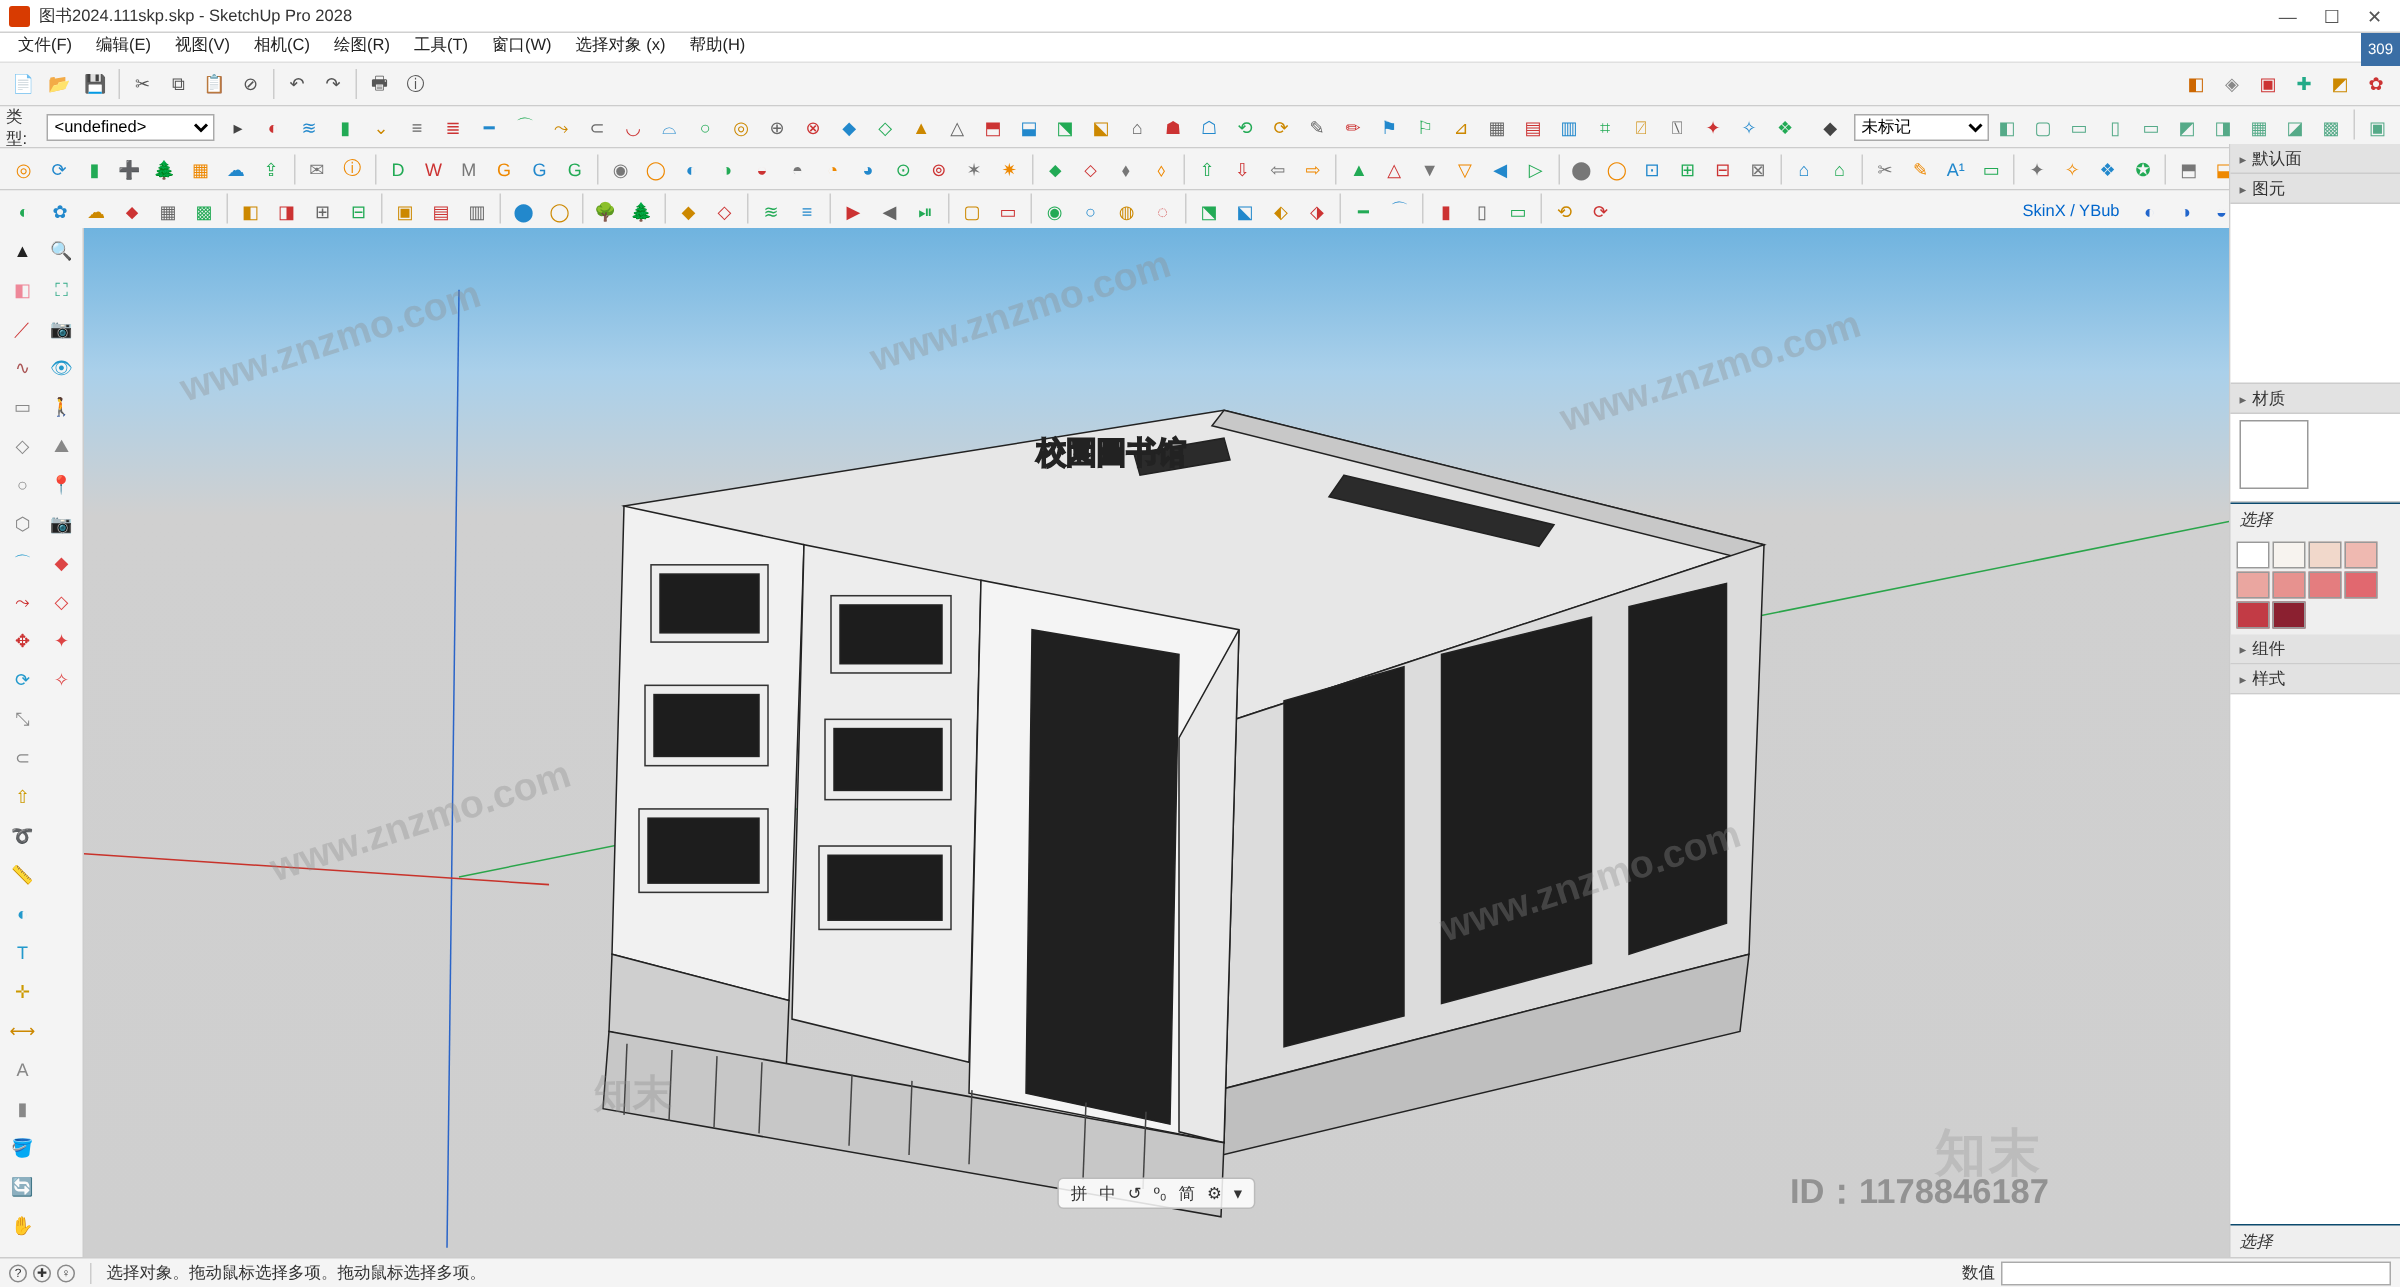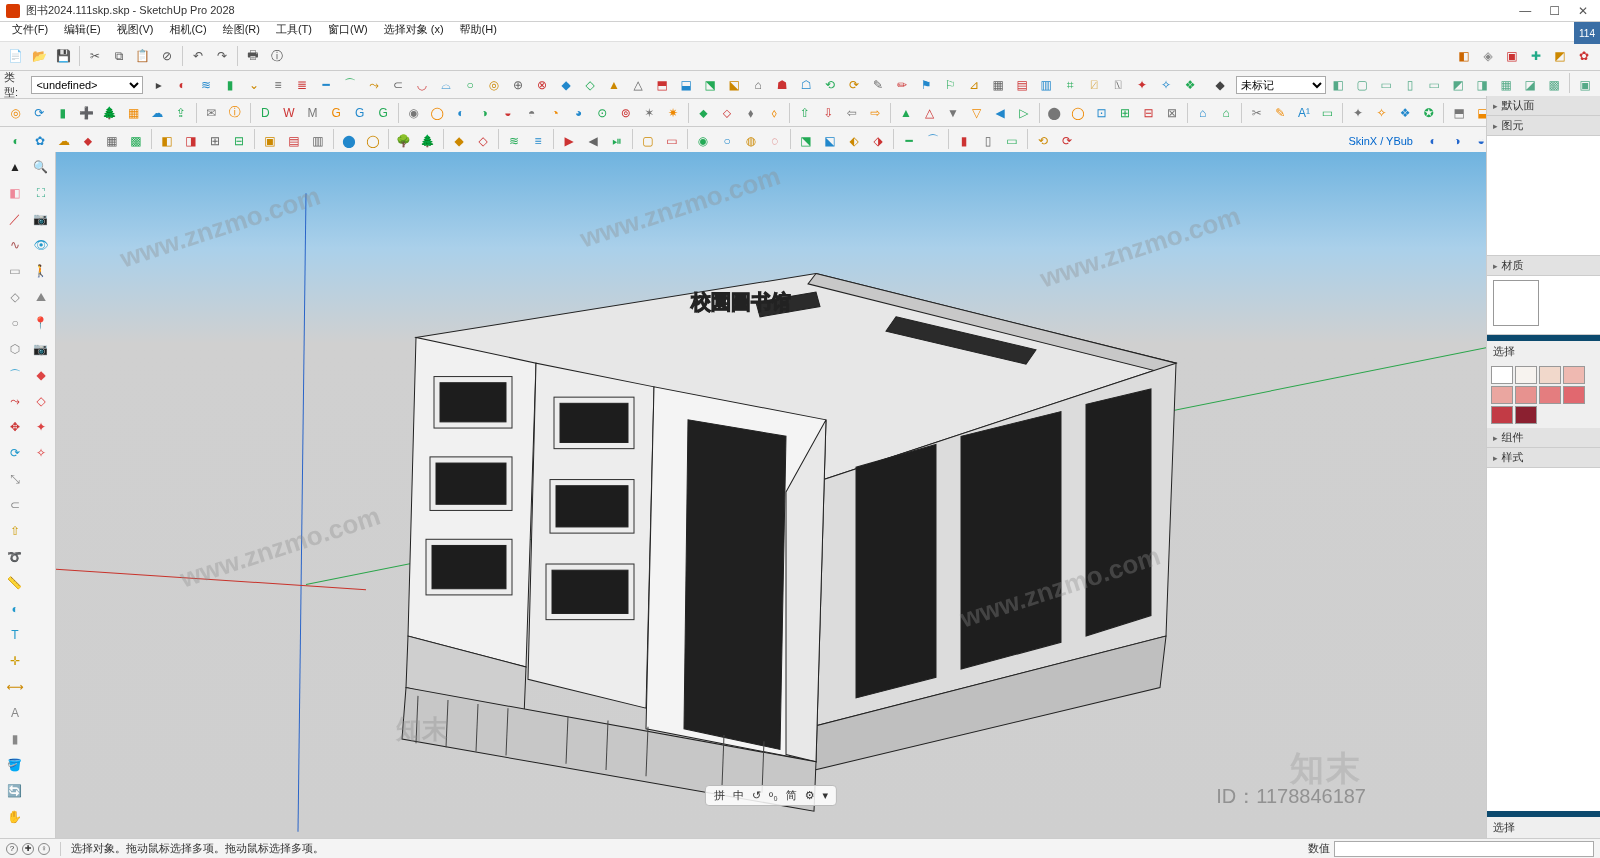--- a/index.html
+++ b/index.html
@@ -31,39 +31,39 @@
 
 .left-tools { position:absolute; left:0; top:152px; width:56px; bottom:20px; background:#f4f4f4; border-right:1px solid #ccc; display:flex; flex-direction:column; flex-wrap:wrap; padding:2px; gap:0; align-content:flex-start;}
 .left-tools .tool-btn { width:24px; height:24px; }
 
 
 .right-tray { position:absolute; right:0; top:96px; width:114px; bottom:20px; background:#efefef; border-left:1px solid #ccc; font-size:11px; color:#333; display:flex; flex-direction:column;}
 .tray-header { background:#e2e2e2; padding:2px 6px; border-bottom:1px solid #ccc; display:flex; align-items:center; gap:4px;}
 .tray-header::before { content:"▸"; font-size:9px; color:#666; }
 .swatches { display:flex; flex-wrap:wrap; padding:4px; gap:2px;}
 .swatch { width:22px; height:18px; border:1px solid #999; }
-.tray-sel { padding:3px 6px; border-top:6px solid #0c4a6e; }
+.tray-sel { padding:3px 6px; border-top:1px solid #0c4a6e;font-style:italic; }
 
 
 .viewport { position:absolute; left:56px; right:114px; top:152px; bottom:20px; background:linear-gradient(to bottom, #6fb3df 0%, #aad0ea 14%, #d0d0d0 28%, #cfcfcf 100%); overflow:hidden;}
 .viewport svg { width:100%; height:100%; display:block;}
 
 
 .statusbar { position:absolute; left:0; right:0; bottom:0; height:20px; background:#f4f4f4; border-top:1px solid #ccc; display:flex; align-items:center; font-size:11px; color:#333; padding:0 6px; gap:10px;}
 .statusbar .vcb { margin-left:auto; display:flex; align-items:center; gap:4px;}
 .vcb input { width:260px; height:16px; font-size:11px; border:1px solid #aaa; background:#fff; padding:0 4px;}
 .status-icons { display:flex; align-items:center; gap:4px;}
 .status-icons .dot { width:12px; height:12px; border:1px solid #888; border-radius:50%; display:inline-flex; align-items:center; justify-content:center; font-size:8px;}
 
 
 .view-controls { position:absolute; bottom:32px; left:50%; transform:translateX(-50%); background:rgba(255,255,255,0.85); border:1px solid #bbb; border-radius:4px; padding:2px 8px; font-size:11px; color:#333; display:flex; gap:8px; align-items:center;}
 
 
 .wm { position:absolute; color:rgba(140,140,140,0.35); font-size:26px; font-weight:600; pointer-events:none;}
-.wm-id { position:absolute; right:120px; bottom:28px; color:rgba(120,120,120,0.7); font-size:20px; font-weight:400;}
+.wm-id { position:absolute; right:120px; bottom:28px; color:rgba(120,120,120,0.7); font-size:23px; font-weight:700;}
 .wm-logo { position:absolute; right:124px; bottom:46px; color:rgba(180,180,180,0.7); font-size:34px; font-weight:700; letter-spacing:2px;}
 
 
 .coord-badge { position:absolute; top:22px; right:0; width:26px; height:22px; background:#3a6ea5; color:#fff; font-size:10px; display:flex; align-items:center; justify-content:center;}
 </style>
 </head>
 <body>
 
 <div class="titlebar">
   <div class="app-icon"></div>
@@ -326,21 +326,21 @@
       <span class="tool-btn" style="color: rgb(34, 102, 204);">◑</span>
       <span class="tool-btn" style="color: rgb(34, 102, 204);">◒</span>
       <span class="tool-btn" style="color: rgb(34, 102, 204);">◓</span>
       <span class="tool-sep"></span>
       <span class="tool-btn" style="color: rgb(238, 102, 0);">？</span>
       <span class="tool-btn" style="color: rgb(204, 136, 0);">⊞</span>
       <span class="tool-btn" style="color: rgb(136, 136, 136);">✕</span>
     </div>
 </div>
 
-<div class="coord-badge">114</div>
+<div class="coord-badge">309</div>
 
 <div class="left-tools" id="lt">
     <span class="tool-btn" style="color: rgb(34, 34, 34);">▲</span>
     <span class="tool-btn" style="color: rgb(238, 136, 153);">◧</span>
     <span class="tool-btn" style="color: rgb(204, 51, 51);">／</span>
     <span class="tool-btn" style="color: rgb(170, 85, 85);">∿</span>
     <span class="tool-btn" style="color: rgb(136, 136, 136);">▭</span>
     <span class="tool-btn" style="color: rgb(136, 136, 136);">◇</span>
     <span class="tool-btn" style="color: rgb(136, 136, 136);">○</span>
     <span class="tool-btn" style="color: rgb(136, 136, 136);">⬡</span>

